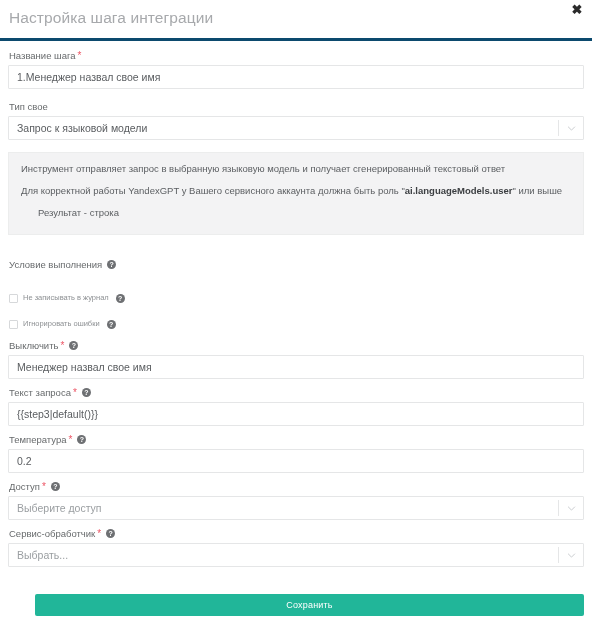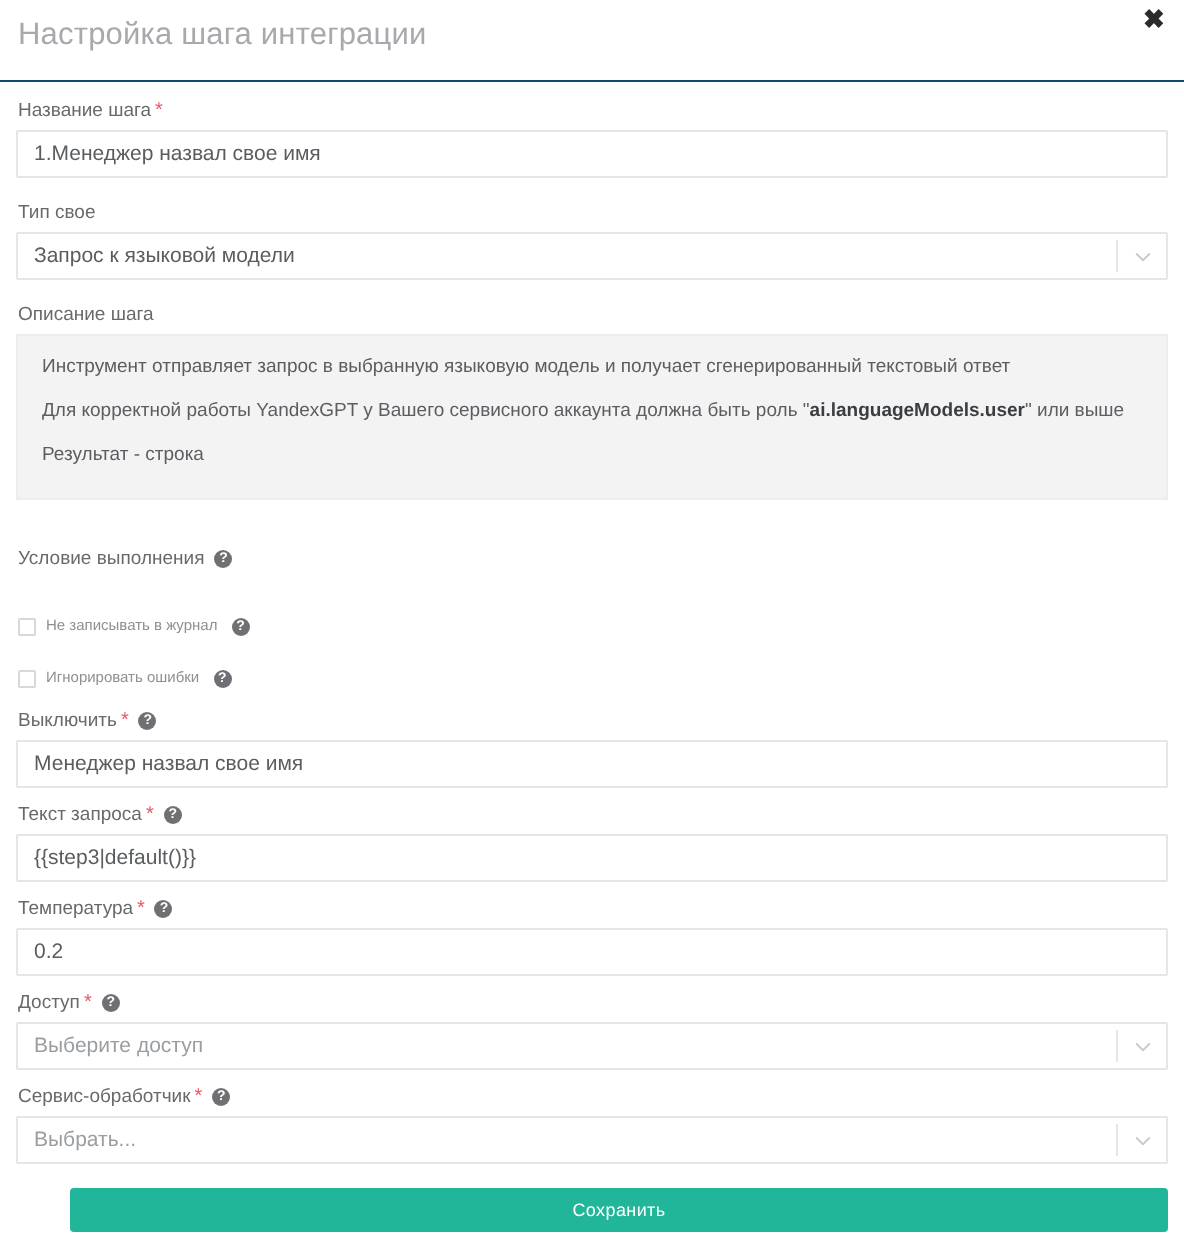--- a/index.html
+++ b/index.html
@@ -18,21 +18,21 @@
     width: 592px;
     height: 624px;
     background: #ffffff;
     overflow: hidden;
   }
 
   
   .modal-header {
     position: relative;
     height: 41px;
-    border-bottom: 1px solid #0c4a6e;
+    border-bottom: 3px solid #0c4a6e;
     padding: 0 12px;
   }
   .modal-title {
     position: absolute;
     left: 9px;
     top: 9px;
     font-size: 15.5px;
     font-weight: 400;
     color: #a7a9ac;
     letter-spacing: .1px;
@@ -139,21 +139,21 @@
     border: 1px solid #eceded;
     padding: 10px 10px 10px 12px;
     min-height: 83px;
   }
   .desc-line {
     font-size: 9.5px;
     line-height: 11px;
     color: #5b5e61;
     margin: 0 0 11px 0;
   }
-  .desc-line:last-child { margin-bottom: 0; }
+  .desc-line:last-child { margin-bottom: 0; margin-left: 17px; }
   .desc-line b { font-weight: bold; color: #3b3e41; }
 
   
   .check-row {
     display: flex;
     align-items: center;
     height: 14px;
   }
   .cb {
     width: 9px;
@@ -236,21 +236,20 @@
           <svg width="9" height="9" viewBox="0 0 10 10">
               <path d="M1.5 3.3 L5 6.8 L8.5 3.3" fill="none" stroke="#c9cccf" stroke-width="1.1" stroke-linecap="round" stroke-linejoin="round"></path>
             </svg>
         </span>
       </div>
     </div>
 
     <div class="sp-12"></div>
 
     <div class="form-group">
-      <label class="field-label">Описание шага</label>
       <div class="desc-box">
         <p class="desc-line">Инструмент отправляет запрос в выбранную языковую модель и получает сгенерированный текстовый ответ</p>
         <p class="desc-line"><span>Для корректной работы YandexGPT у Вашего сервисного аккаунта должна быть роль "</span><b>ai.languageModels.user</b><span>" или выше</span></p>
         <p class="desc-line">Результат - строка</p>
       </div>
     </div>
 
     <div class="sp-14"></div>
 
 

